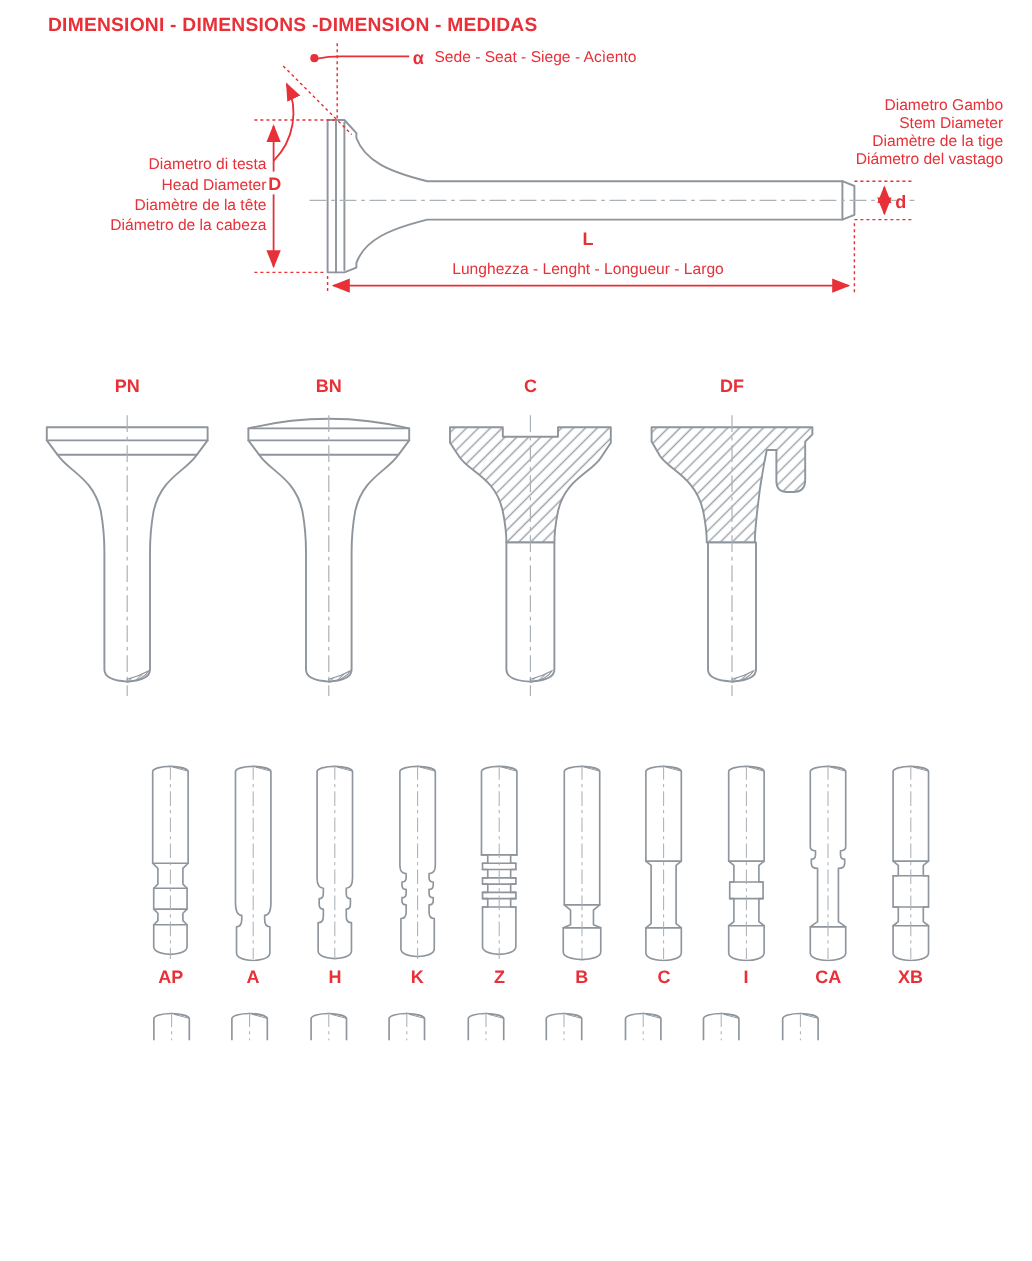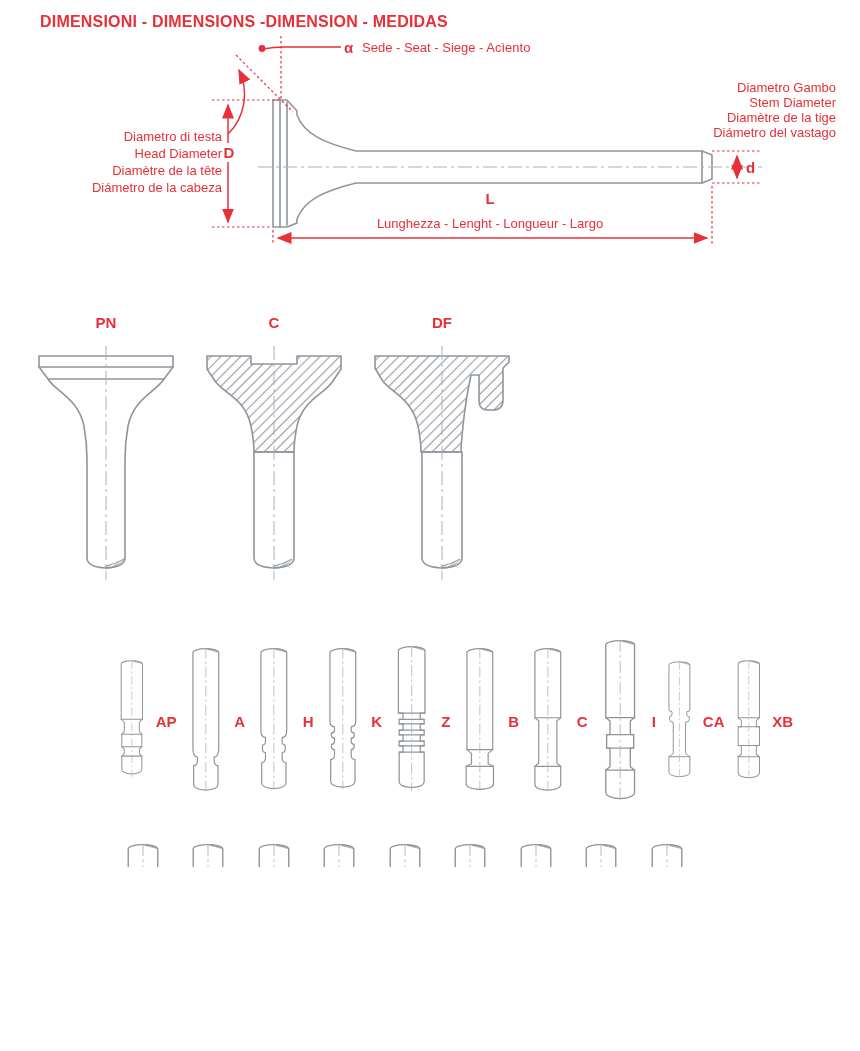--- a/index.html
+++ b/index.html
@@ -3,21 +3,21 @@
 <meta charset="utf-8">
 <style>
   :root{ --accent:#e73038; --line:#8e959c; --cline:#aab1b7; --bg:#ffffff; }
   html,body{margin:0;padding:0;background:#fff;}
   #page{position:relative;width:860px;height:867px;background:var(--bg);
         font-family:"Liberation Sans",sans-serif;overflow:hidden;}
   .title{position:absolute;left:40px;color:var(--accent);font-weight:bold;
          font-size:16px;letter-spacing:.2px;white-space:nowrap;}
   .row{position:absolute;display:flex;}
   .hcol{width:168px;display:flex;flex-direction:column;align-items:center;}
-  .scol1{width:68.5px;display:flex;flex-direction:row;align-items:center;}
+  .scol1{width:68.5px;display:flex;flex-direction:column;align-items:center;}
   .scol2{width:65.5px;display:flex;flex-direction:column;align-items:center;}
   .flabel{color:var(--accent);font-weight:bold;font-size:15px;text-align:center;}
   .hcol .flabel{margin-bottom:3px;}
   .scol1 .flabel,.scol2 .flabel{margin-top:5px;}
   
   .g{fill:none;stroke:var(--line);stroke-width:1.6;stroke-linejoin:round;stroke-linecap:round;}
   .gf{fill:#fff;stroke:var(--line);stroke-width:1.6;stroke-linejoin:round;}
   .g1{fill:none;stroke:var(--line);stroke-width:1.1;stroke-linecap:round;}
   .cl{fill:none;stroke:var(--cline);stroke-width:1;stroke-dasharray:14 4 3 4;}
   .rd{stroke:var(--accent);stroke-width:1.2;stroke-dasharray:2.5 2.5;fill:none;}
@@ -87,20 +87,31 @@
     <text class="rb" x="746" y="143">d</text>
     <text class="rb" x="490" y="174" text-anchor="middle">L</text>
     <text class="rt" x="490" y="198" text-anchor="middle">Lunghezza - Lenght - Longueur - Largo</text>
   </svg>
 
   <div class="row" id="headRow" style="top:314px;left:22px">
       <div class="hcol">
         <span class="flabel">PN</span>
         <svg width="170" height="250" viewBox="0 0 170 250">
           <path class="gf" d="M 18 22 L 152 22 L 152 33 L 143 45 C 135 58 113 64 107 92 C 105 103 104 112 104 126 L 104 224 Q 104 233 85 234 Q 66 233 66 224 L 66 126 C 66 112 65 103 63 92 C 57 64 35 58 27 45 L 18 33 Z"></path>
+          <line class="g" x1="18" y1="33" x2="152" y2="33"></line>
+          <line class="g" x1="27" y1="45" x2="143" y2="45"></line>
+          <line class="cl" x1="85" y1="12" x2="85" y2="246"></line>
+          <path class="hs" d="M 85 234.5 Q 99 232.5 103 225 Q 95 229.5 85 232 Z"></path>
+        </svg>
+      </div>
+      <div class="hcol">
+        <span class="flabel">BN</span>
+        <svg width="170" height="250" viewBox="0 0 170 250">
+          <path class="gf" d="M 18 23 Q 85 7 152 23 L 152 33 L 143 45 C 135 58 113 64 107 92 C 105 103 104 112 104 126 L 104 224 Q 104 233 85 234 Q 66 233 66 224 L 66 126 C 66 112 65 103 63 92 C 57 64 35 58 27 45 L 18 33 Z"></path>
+          <line class="g" x1="18" y1="23" x2="152" y2="23"></line>
           <line class="g" x1="18" y1="33" x2="152" y2="33"></line>
           <line class="g" x1="27" y1="45" x2="143" y2="45"></line>
           <line class="cl" x1="85" y1="12" x2="85" y2="246"></line>
           <path class="hs" d="M 85 234.5 Q 99 232.5 103 225 Q 95 229.5 85 232 Z"></path>
         </svg>
       </div>
       <div class="hcol">
         <span class="flabel">C</span>
         <svg width="170" height="250" viewBox="0 0 170 250">
           <path class="gf" d="M 65 118 L 65 224 Q 65 233 85 234 Q 105 233 105 224 L 105 118 Z"></path>

